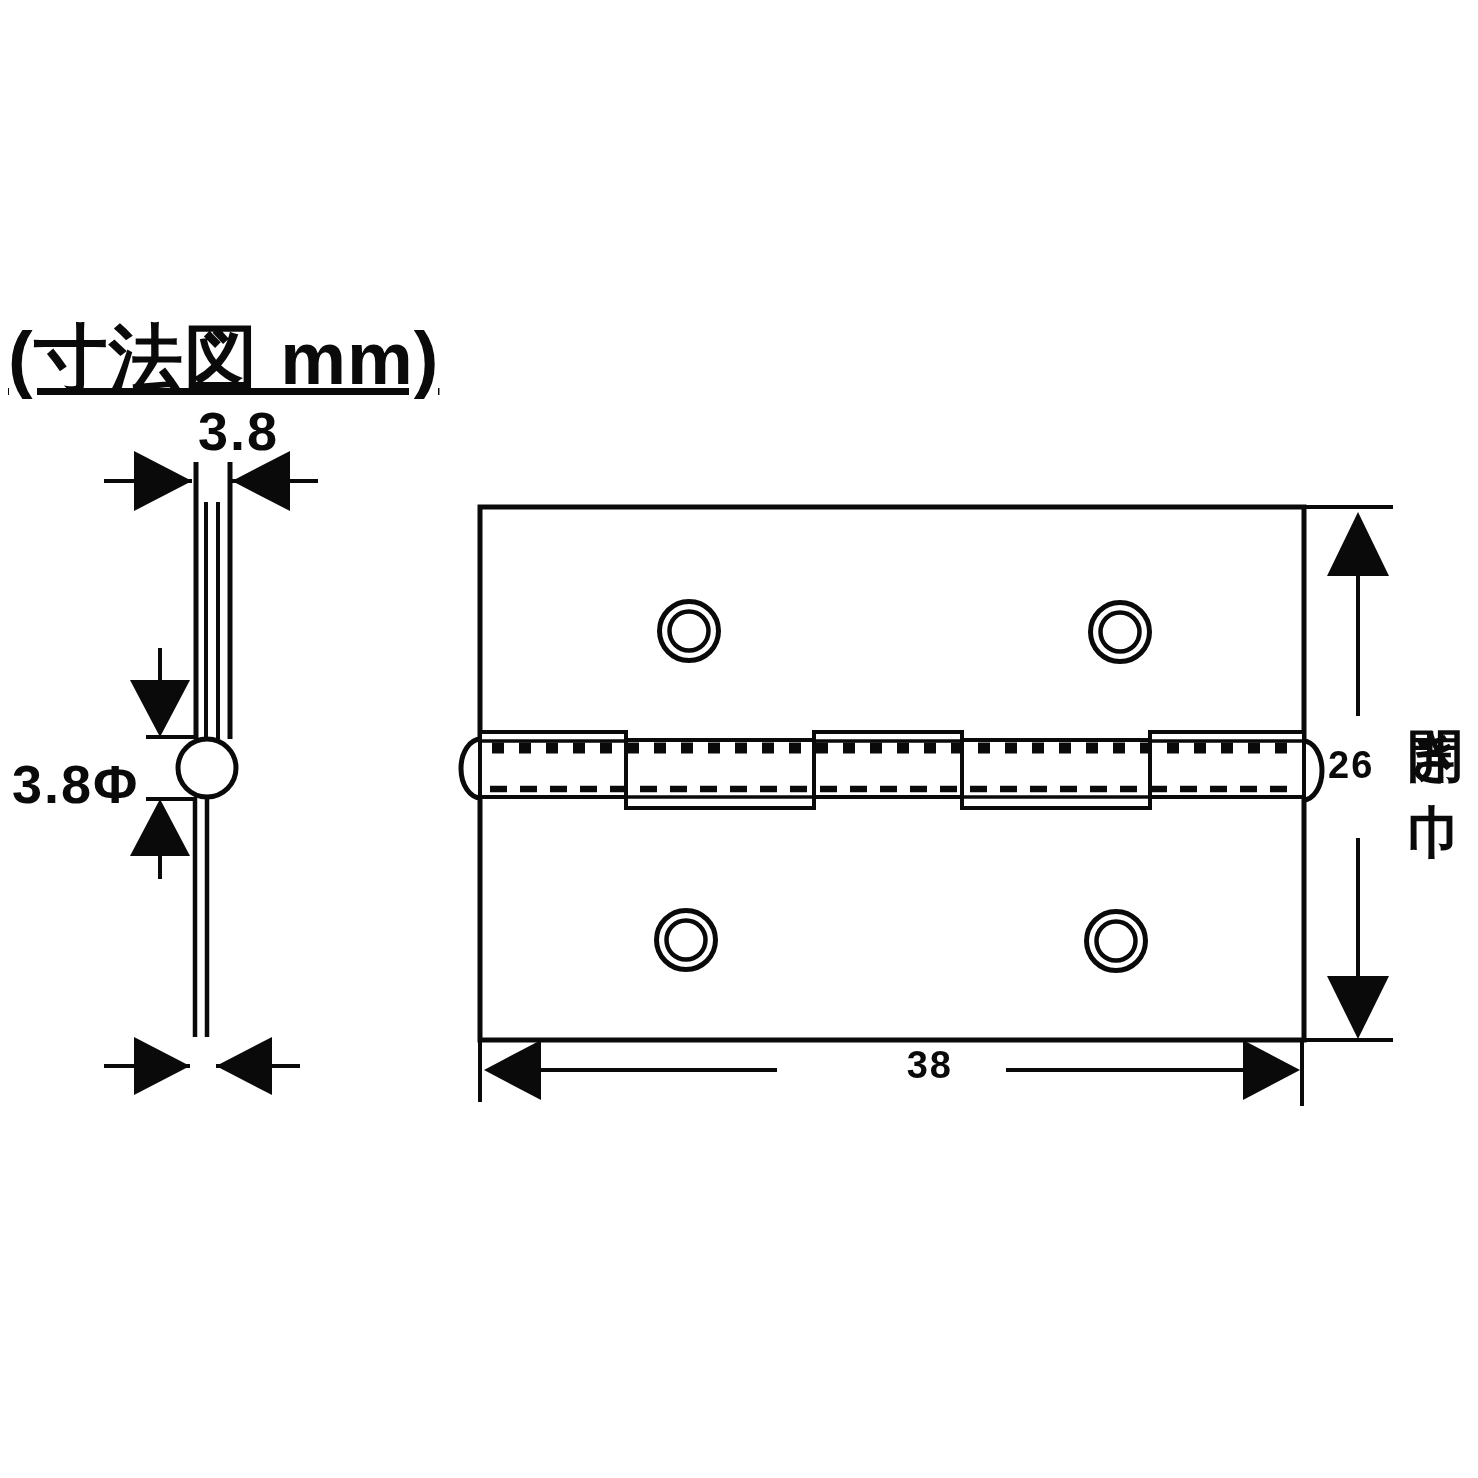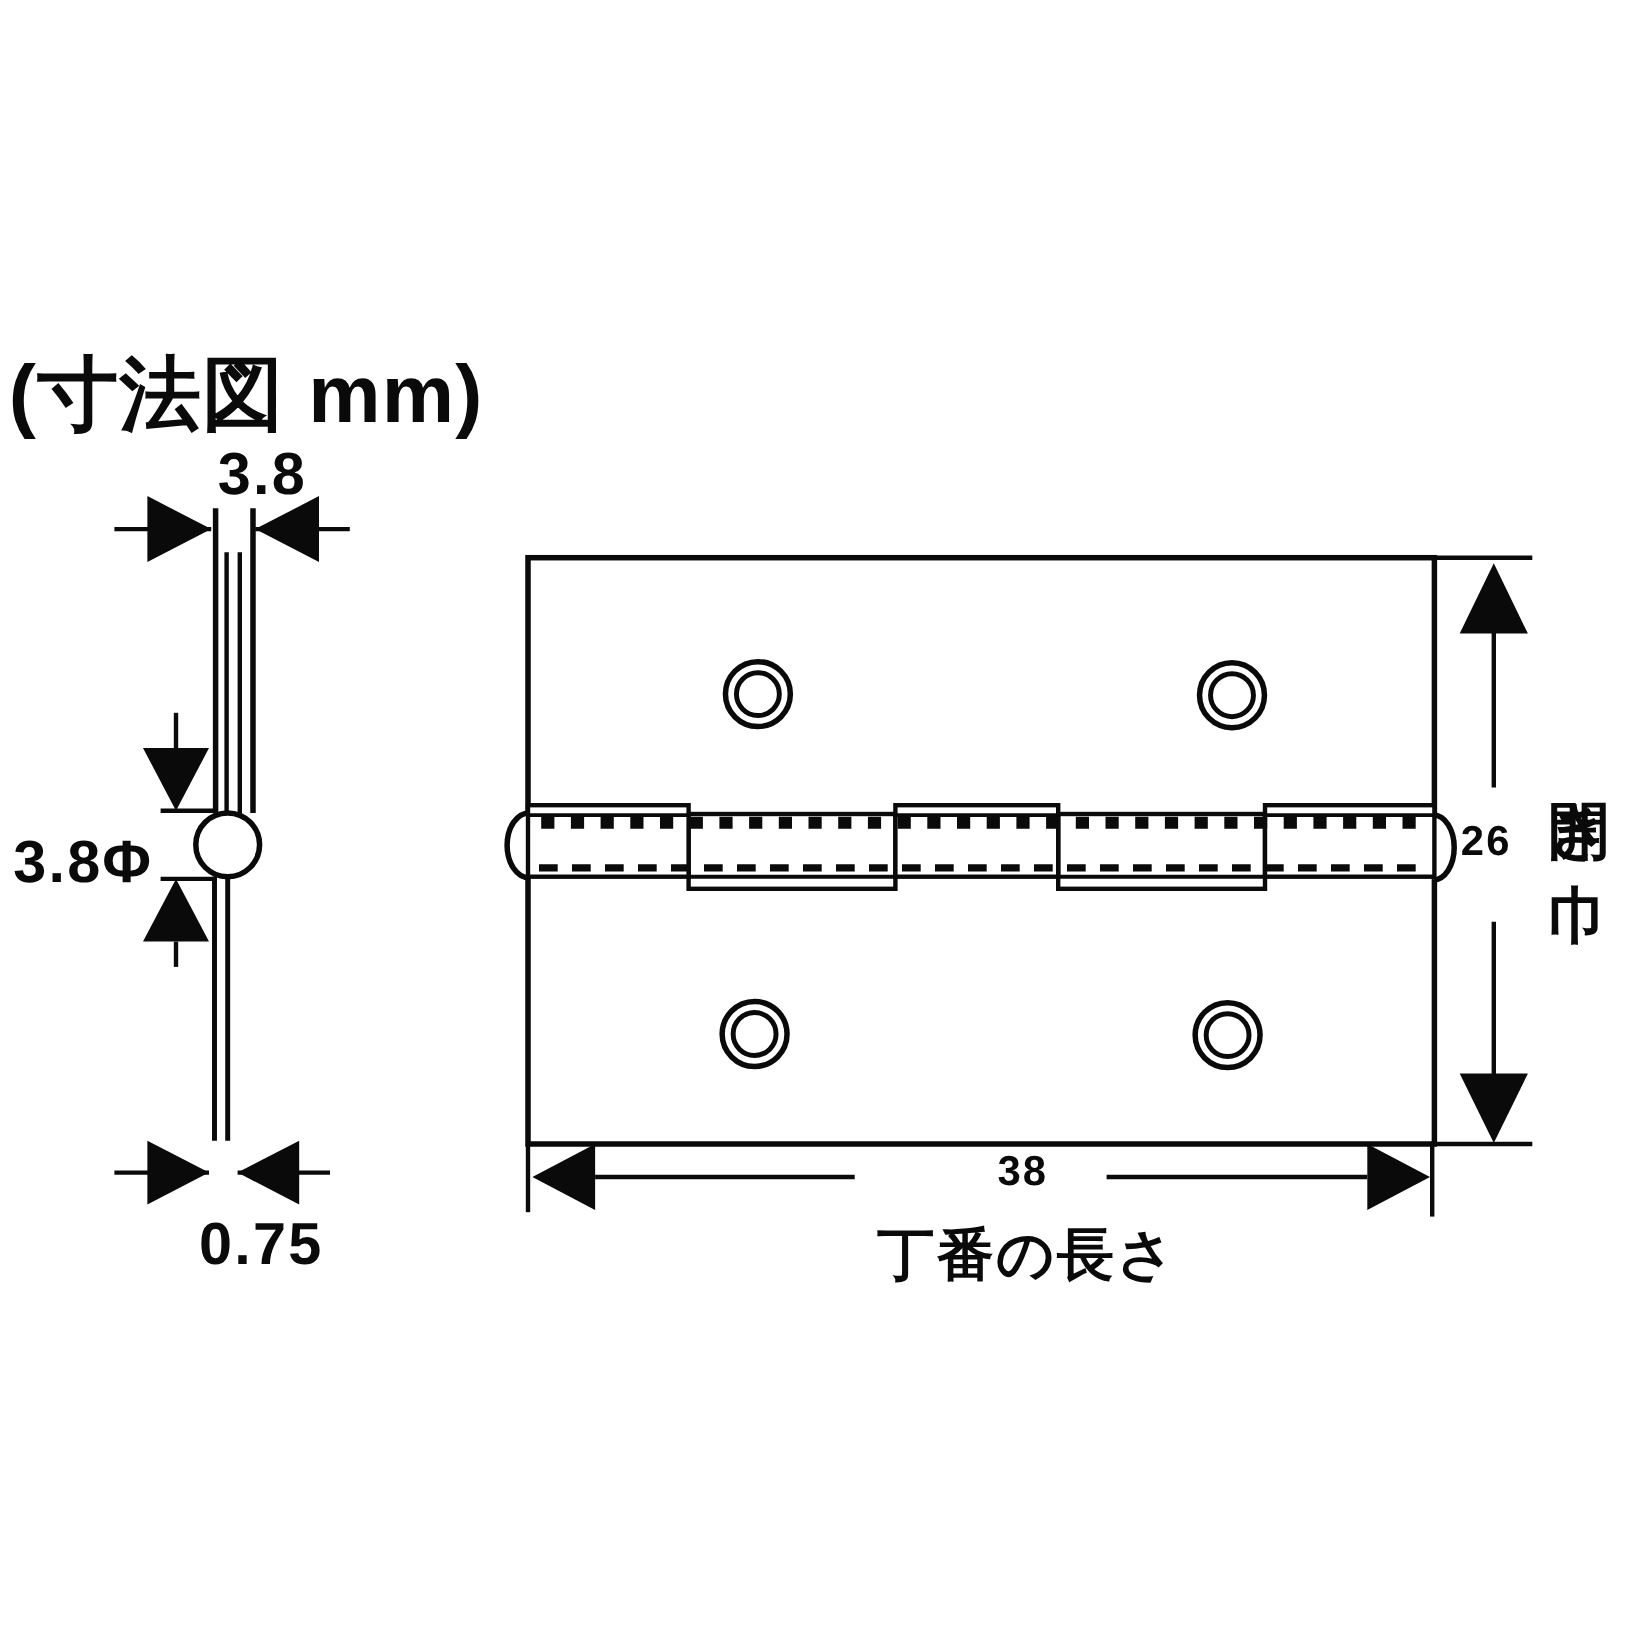--- a/index.html
+++ b/index.html
@@ -124,29 +124,27 @@
         <path d="M480 1040 V 1102" stroke-width="4"></path>
         <path d="M1302 1041 V 1106" stroke-width="4"></path>
         <polygon points="484,1070 541,1040 541,1100" fill="#0a0a0a" stroke="none"></polygon>
         <path d="M541 1070 H 777" stroke-width="4"></path>
         <path d="M1006 1070 H 1243" stroke-width="4"></path>
         <polygon points="1300,1070 1243,1040 1243,1100" fill="#0a0a0a" stroke="none"></polygon>
       </g>
     </g>
   </svg>
 
-  <div class="lbl title" style="left:8px;top:310px;">(寸法図 mm)</div>
+  <div class="lbl title" style="left:8px;top:310px;text-decoration:underline;">(寸法図 mm)</div>
 
   <div class="lbl dimnum center" style="left:139px;top:400px;width:140px;">3.8</div>
 
   <div class="lbl dimnum" style="left:12px;top:753px;">3.8Φ</div>
 
-  <div class="lbl dimnum center" style="left:114px;top:1100px;width:180px;">0.75</div>
 
   <div class="lbl dimnum-lg" style="left:1328px;top:744px;">26</div>
 
   <div class="lbl v-label" style="left:1408px;top:686px;">開き巾</div>
 
   <div class="lbl dimnum-lg center" style="left:829px;top:1044px;width:124px;">38</div>
 
-  <div class="lbl caption center" style="left:740px;top:1106px;width:330px;">丁番の長さ</div>
 
 </div>
 
 </body></html>

